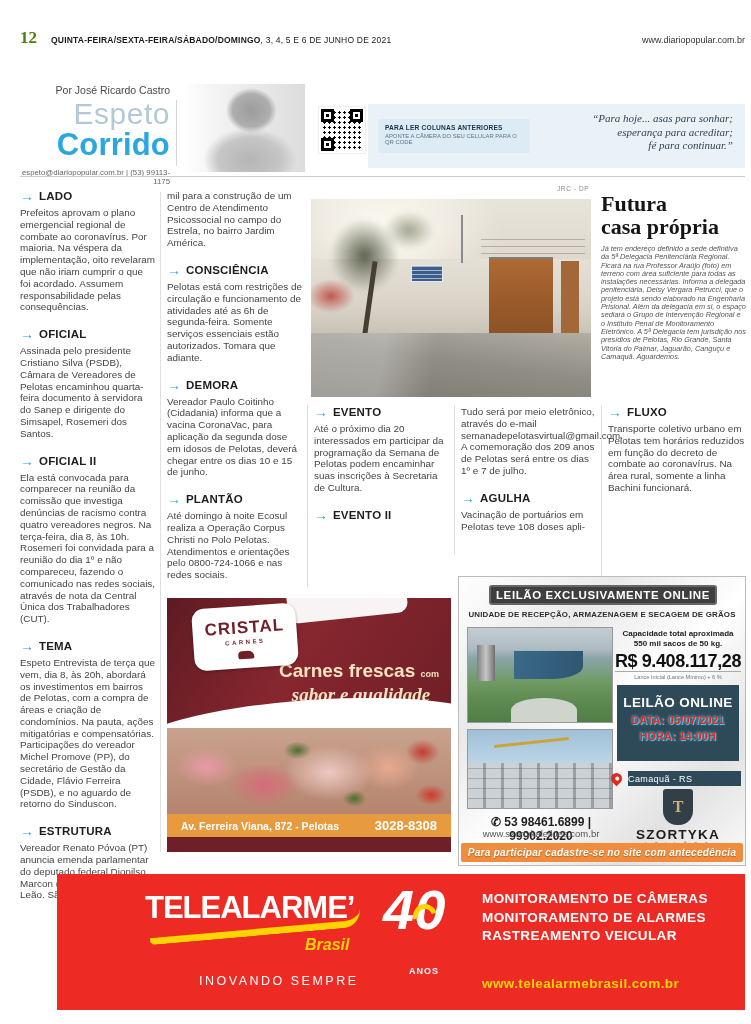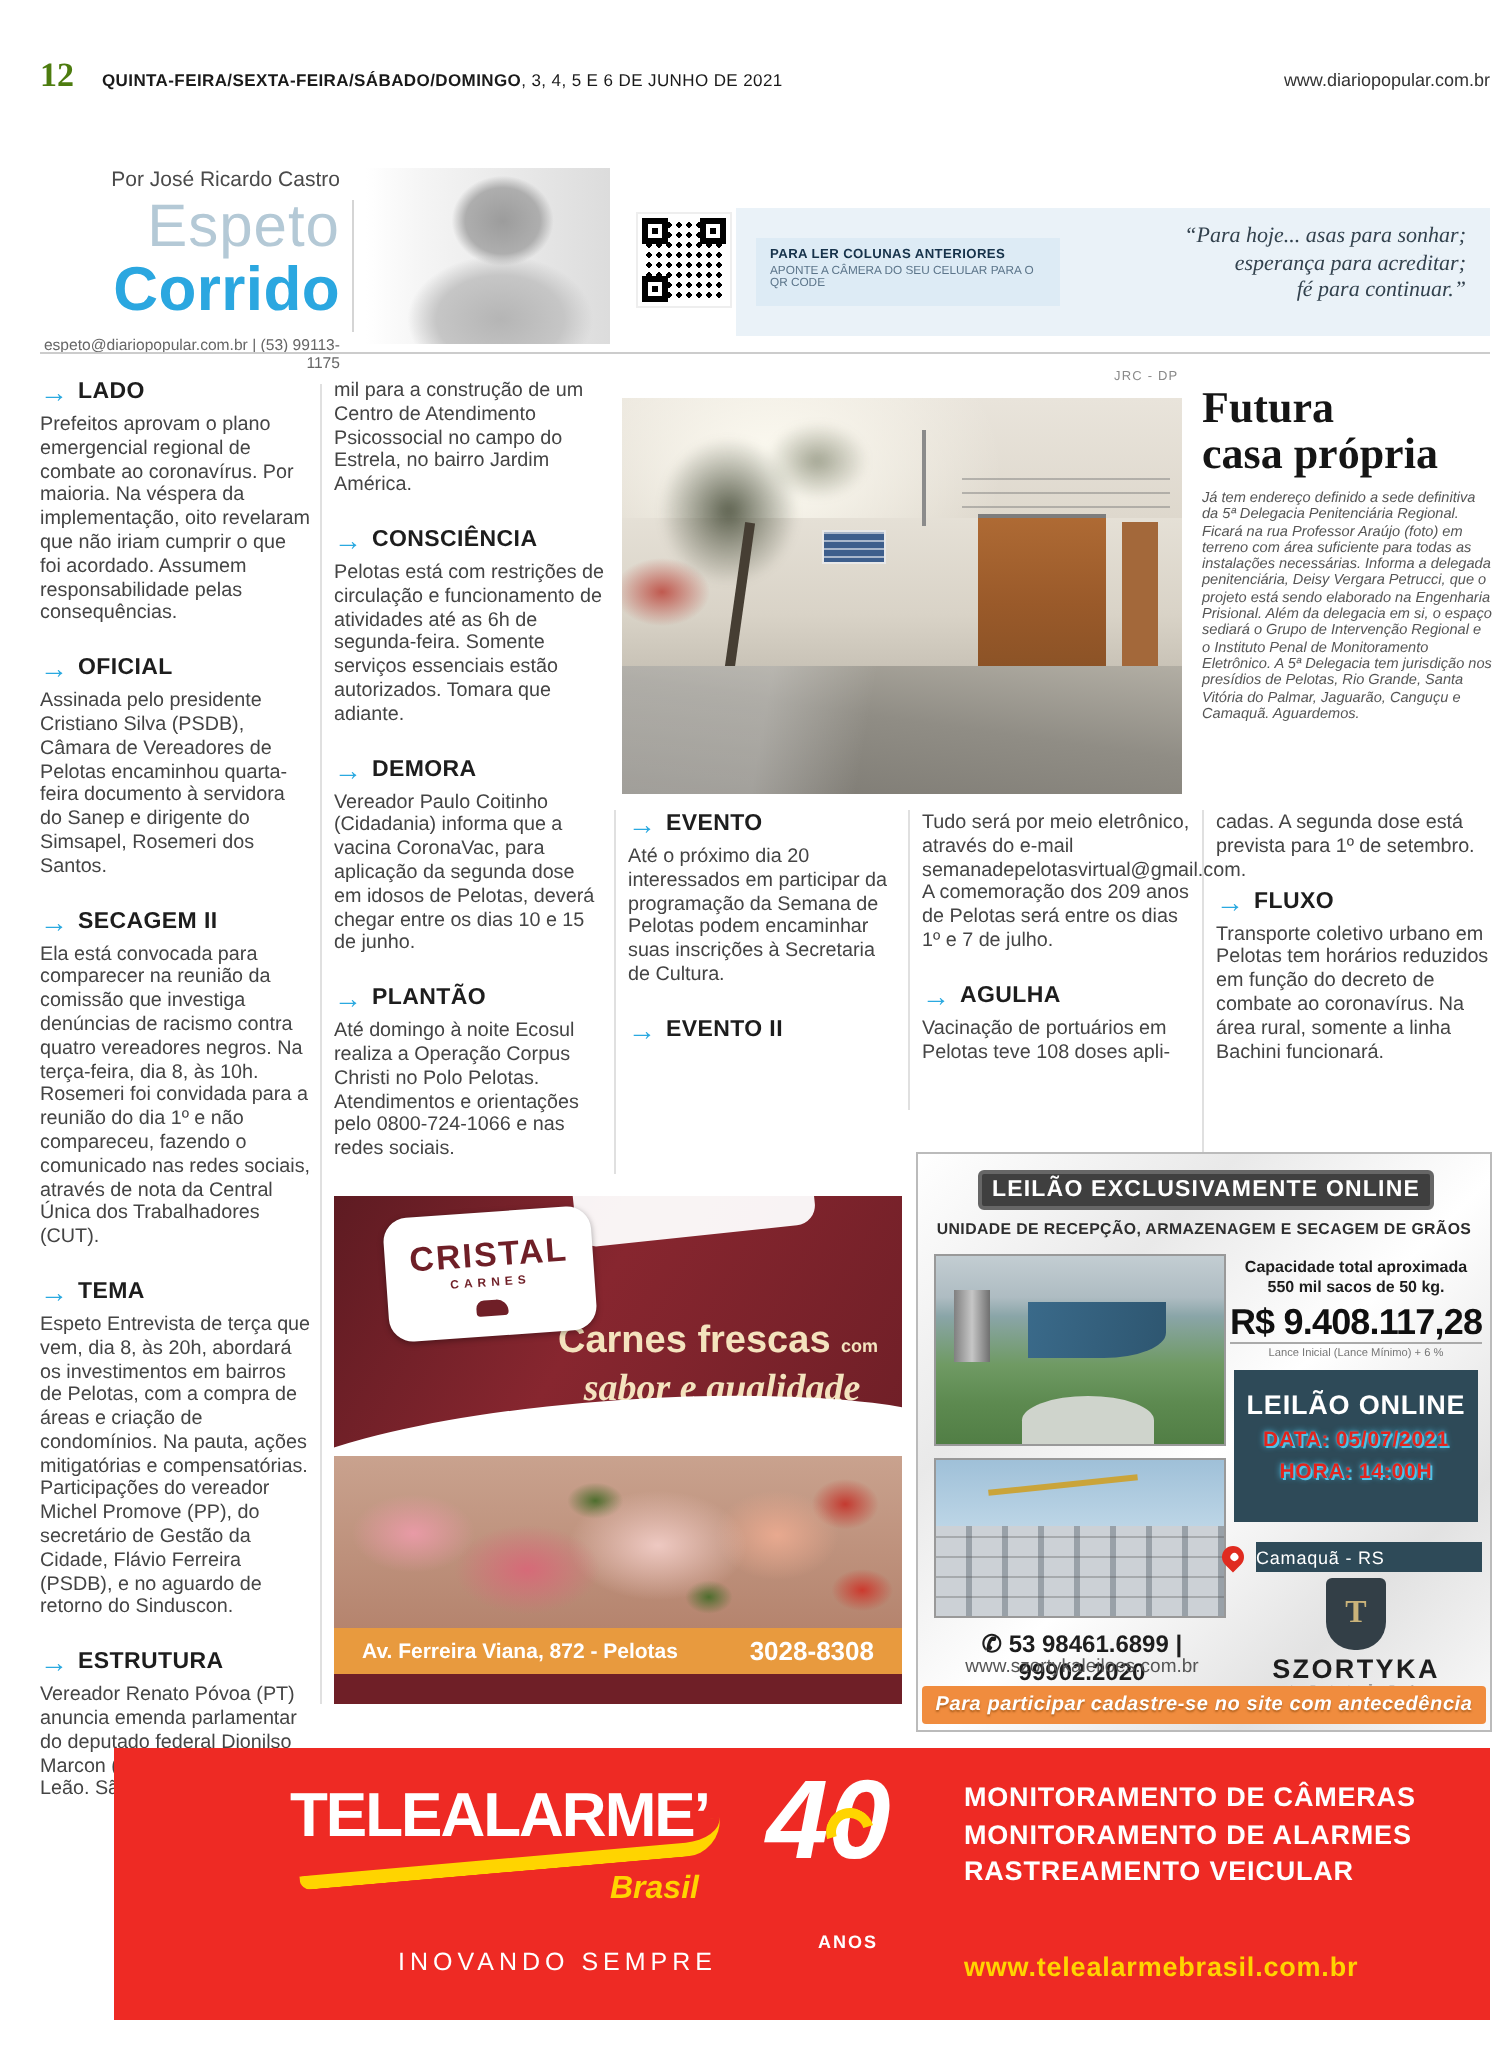--- a/index.html
+++ b/index.html
@@ -252,21 +252,21 @@
     <div class="sec">
       <div class="sec-head">
           <span class="arrow">→</span>
           <span class="sec-title">OFICIAL</span>
         </div>
       <p class="sec-body">Assinada pelo presidente Cristiano Silva (PSDB), Câmara de Vereadores de Pelotas encaminhou quarta-feira documento à servidora do Sanep e dirigente do Simsapel, Rosemeri dos Santos.</p>
     </div>
     <div class="sec">
       <div class="sec-head">
           <span class="arrow">→</span>
-          <span class="sec-title">SECAGEM II</span>
+          <span class="sec-title">OFICIAL II</span>
         </div>
       <p class="sec-body">Ela está convocada para comparecer na reunião da comissão que investiga denúncias de racismo contra quatro vereadores negros. Na terça-feira, dia 8, às 10h. Rosemeri foi convidada para a reunião do dia 1º e não compareceu, fazendo o comunicado nas redes sociais, através de nota da Central Única dos Trabalhadores (CUT).</p>
     </div>
     <div class="sec">
       <div class="sec-head">
           <span class="arrow">→</span>
           <span class="sec-title">TEMA</span>
         </div>
       <p class="sec-body">Espeto Entrevista de terça que vem, dia 8, às 20h, abordará os investimentos em bairros de Pelotas, com a compra de áreas e criação de condomínios. Na pauta, ações mitigatórias e compensatórias. Participações do vereador Michel Promove (PP), do secretário de Gestão da Cidade, Flávio Ferreira (PSDB), e no aguardo de retorno do Sinduscon.</p>
     </div>
@@ -346,21 +346,20 @@
     <div class="sec">
       <div class="sec-head">
           <span class="arrow">→</span>
           <span class="sec-title">AGULHA</span>
         </div>
       <p class="sec-body">Vacinação de portuários em Pelotas teve 108 doses apli-</p>
     </div>
   </div>
 
   <div class="abs col" style="left:608px; top:406px; width:138px;">
-    <p class="lead">cadas. A segunda dose está prevista para 1º de setembro.</p>
     <div class="sec">
       <div class="sec-head">
           <span class="arrow">→</span>
           <span class="sec-title">FLUXO</span>
         </div>
       <p class="sec-body">Transporte coletivo urbano em Pelotas tem horários reduzidos em função do decreto de combate ao coronavírus. Na área rural, somente a linha Bachini funcionará.</p>
     </div>
   </div>
 
   <div class="abs ad-cristal">

